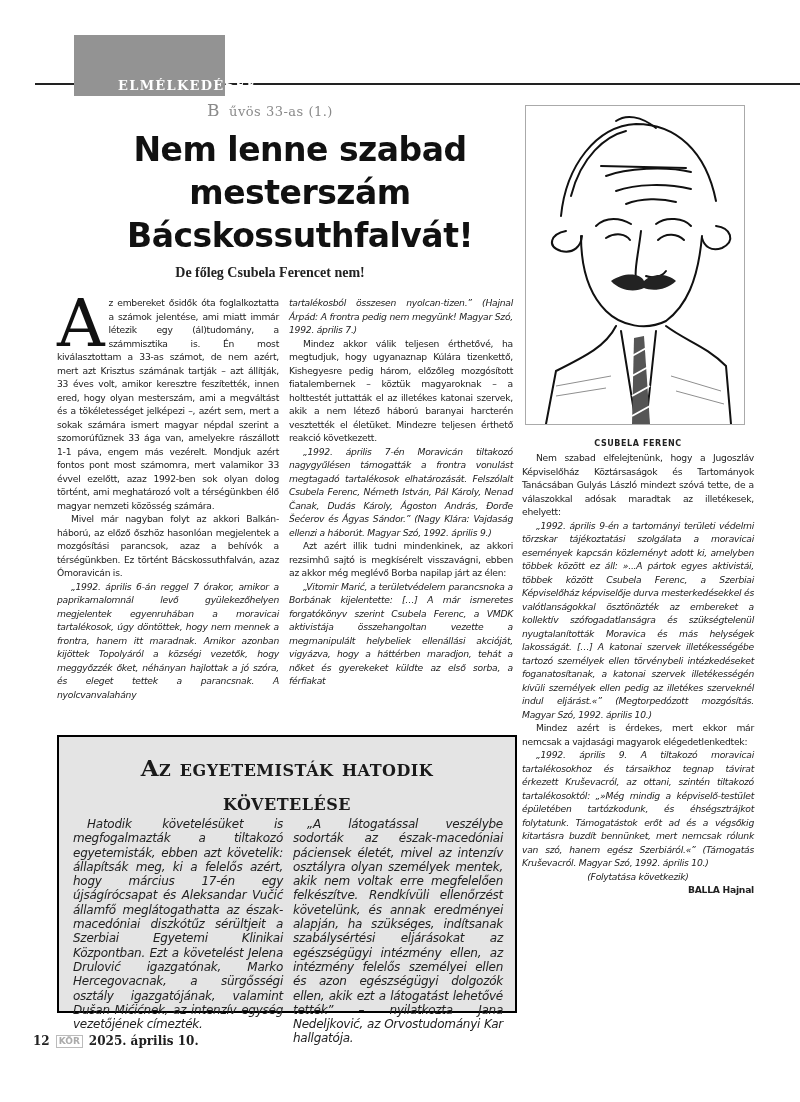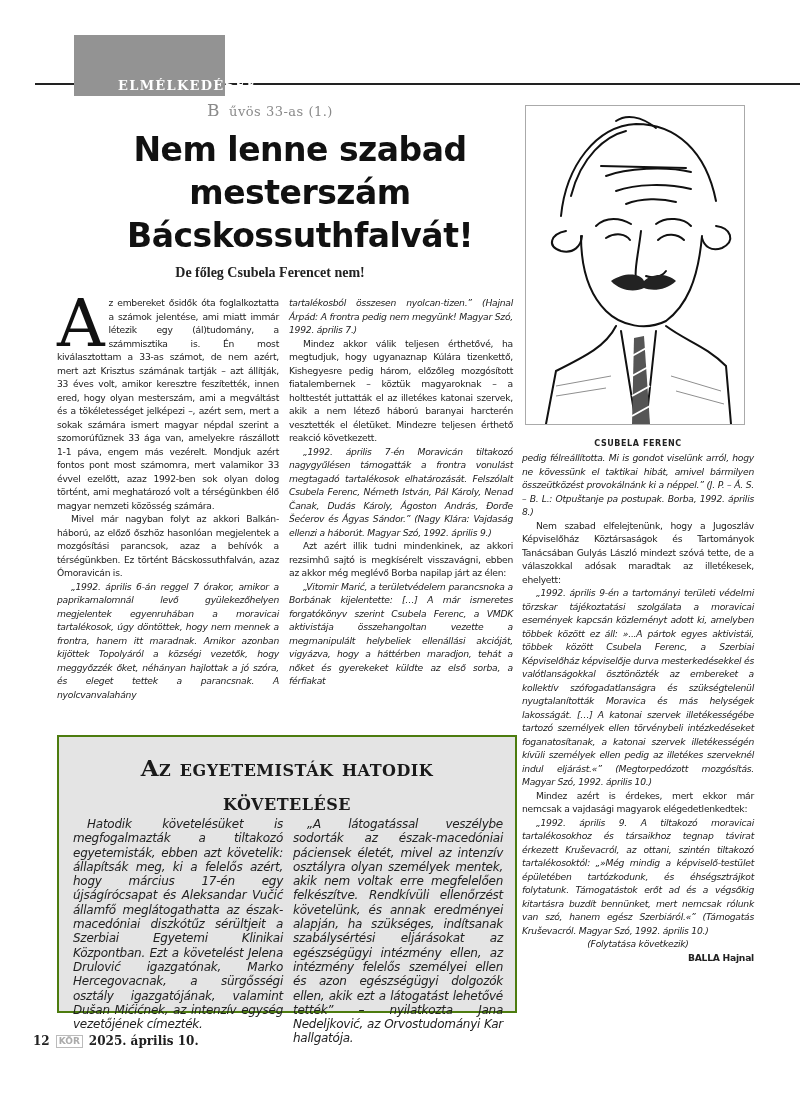--- a/index.html
+++ b/index.html
@@ -45,21 +45,21 @@
   }
   .portrait {
     position: absolute; left: 525px; top: 105px; width: 218px; height: 318px; border: 1px solid #aaa; background: #fff;
   }
   .caption {
     position: absolute; left: 522px; top: 439px; width: 232px; text-align: center;
     font-weight: bold; font-size: 8px; letter-spacing: 0.6px; color: #222;
   }
   .box {
     position: absolute; left: 57px; top: 735px; width: 460px; height: 278px; background: #e4e4e4;
-    border: 2px solid #4d7c0f; box-sizing: border-box;
+    border: 2px solid #000000; box-sizing: border-box;
   }
   .box-title {
     position: absolute; left: 0; right: 0; top: 14px; text-align: center; font-family: "DejaVu Serif", serif;
     font-weight: bold; font-size: 23px; line-height: 34px; color: #1a1a1a; letter-spacing: 0.5px;
   }
   .bcol { top: 80px; width: 210px; font-size: 12px; line-height: 14.3px; font-style: italic; }
   .bcol1 { left: 14px; }
   .bcol2 { left: 234px; }
   .signature { text-align: right; font-weight: bold; font-style: normal; margin-top: 1px; }
   .cont { text-align: center; font-style: italic; }
@@ -142,21 +142,20 @@
       <path d="M30 280 L85 270"></path>
         <path d="M30 290 L80 282"></path>
         <path d="M145 270 L195 285"></path>
         <path d="M150 285 L198 298"></path>
     </g>
   </svg>
 </div>
 <div class="caption">CSUBELA FERENC</div>
 
 <div class="col col3">
-  <p class="noind it">pedig félreállította. Mi is gondot viselünk arról, hogy ne kövessünk el taktikai hibát, amivel bármilyen összeütközést provokálnánk ki a néppel.” (J. P. – Á. S. – B. L.: Otpuštanje pa postupak. Borba, 1992. április 8.)</p>
   <p>Nem szabad elfelejtenünk, hogy a Jugoszláv Képviselőház Köztársaságok és Tartományok Tanácsában Gulyás László mindezt szóvá tette, de a válaszokkal adósak maradtak az illetékesek, ehelyett:</p>
   <p class="it">„1992. április 9-én a tartományi területi védelmi törzskar tájékoztatási szolgálata a moravicai események kapcsán közleményt adott ki, amelyben többek között ez áll: »...A pártok egyes aktivistái, többek között Csubela Ferenc, a Szerbiai Képviselőház képviselője durva mesterkedésekkel és valótlanságokkal ösztönözték az embereket a kollektív szófogadatlanságra és szükségtelenül nyugtalanították Moravica és más helységek lakosságát. […] A katonai szervek illetékességébe tartozó személyek ellen törvénybeli intézkedéseket foganatosítanak, a katonai szervek illetékességén kívüli személyek ellen pedig az illetékes szerveknél indul eljárást.«” (Megtorpedózott mozgósítás. Magyar Szó, 1992. április 10.)</p>
   <p>Mindez azért is érdekes, mert ekkor már nemcsak a vajdasági magyarok elégedetlenkedtek:</p>
   <p class="it">„1992. április 9. A tiltakozó moravicai tartalékosokhoz és társaikhoz tegnap távirat érkezett Kruševacról, az ottani, szintén tiltakozó tartalékosoktól: „»Még mindig a képviselő-testület épületében tartózkodunk, és éhségsztrájkot folytatunk. Támogatástok erőt ad és a végsőkig kitartásra buzdít bennünket, mert nemcsak rólunk van szó, hanem egész Szerbiáról.«” (Támogatás Kruševacról. Magyar Szó, 1992. április 10.)</p>
   <p class="noind cont">(Folytatása következik)</p>
   <p class="noind signature">BALLA Hajnal</p>
 </div>
 
 <div class="box">
   <div class="box-title">

